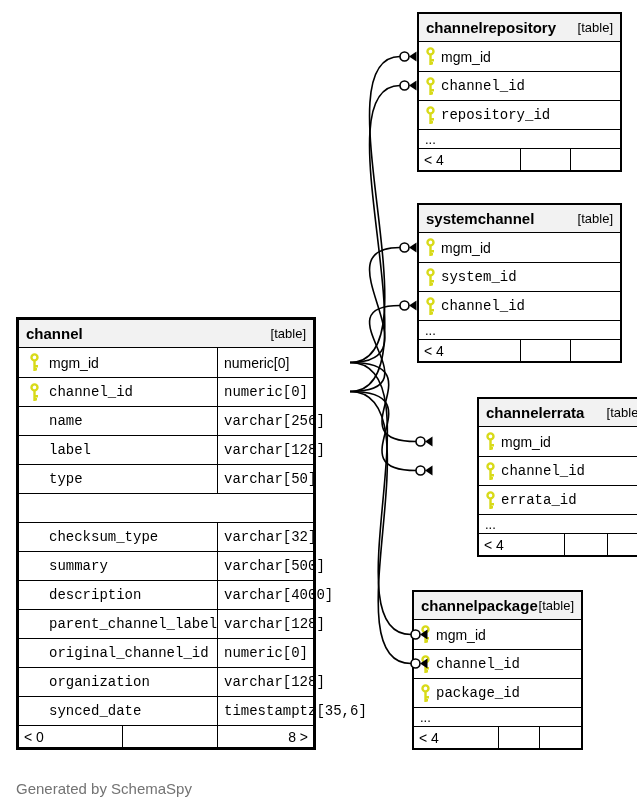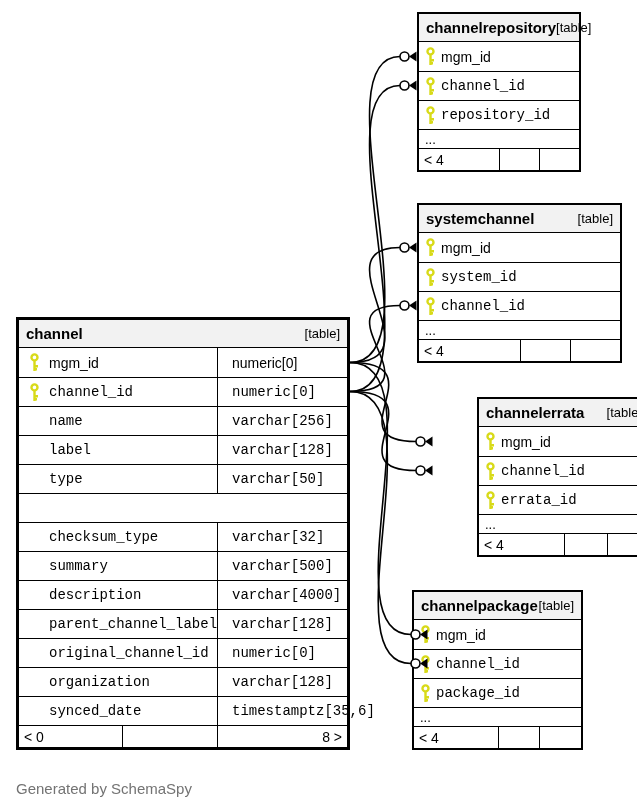--- a/index.html
+++ b/index.html
@@ -17,34 +17,34 @@
   }
   .tname{font-weight:bold;font-size:15px;}
   .ttag{font-size:13px;}
   .trow{display:flex;align-items:center;height:29px;box-sizing:border-box;}
   .trow + .trow{border-top:1.5px solid #000;font-family:Liberation Mono, monospace;}
   .kwrap{flex:0 0 22px;display:flex;justify-content:center;align-items:center;}
   .main .kwrap{flex:0 0 30px;}
   .cname{font-size:14px;white-space:nowrap;}
   .main .cname{flex:0 0 168px;}
   .ctype{flex:1;align-self:stretch;display:flex;align-items:center;
-    border-left:1.5px solid #000;padding-left:14px;font-size:14px;white-space:nowrap;}
+    border-left:1.5px solid #000;padding-left:6px;font-size:14px;white-space:nowrap;}
   .erow{height:19px;box-sizing:border-box;border-top:1.5px solid #000;
     font-size:13px;padding-left:6px;display:flex;align-items:center;}
   .tfoot{display:flex;height:22px;box-sizing:border-box;border-top:1.5px solid #000;font-size:14px;}
   .fcell{display:flex;align-items:center;padding:0 5px;box-sizing:border-box;}
   .fcell + .fcell{border-left:1.5px solid #000;}
   .rel .fcell:nth-child(1){flex:0 0 50%;}
   .rel .fcell:nth-child(2){flex:0 0 25%;}
   .rel .fcell:nth-child(3){flex:1;}
   .main-foot .fcell:nth-child(1){flex:0 0 103px;}
   .main-foot .fcell:nth-child(2){flex:0 0 95px;}
   .main-foot .fcell:nth-child(3){flex:1;justify-content:flex-end;}
-  #t-channel{left:16px;top:317px;width:334px;}
-  #t-channelrepository{left:417px;top:12px;width:164px;}
+  #t-channel{left:16px;top:317px;width:300px;}
+  #t-channelrepository{left:417px;top:12px;width:205px;}
   #t-systemchannel{left:417px;top:203px;width:205px;}
   #t-channelerrata{left:433px;top:397px;width:174px;margin-left:44px;}
   #t-channelpackage{left:412px;top:590px;width:171px;}
   #credit{position:absolute;left:16px;top:780px;font-size:15px;color:#737373;}
 </style>
 </head>
 <body>
 
 <div id="canvas">
 

